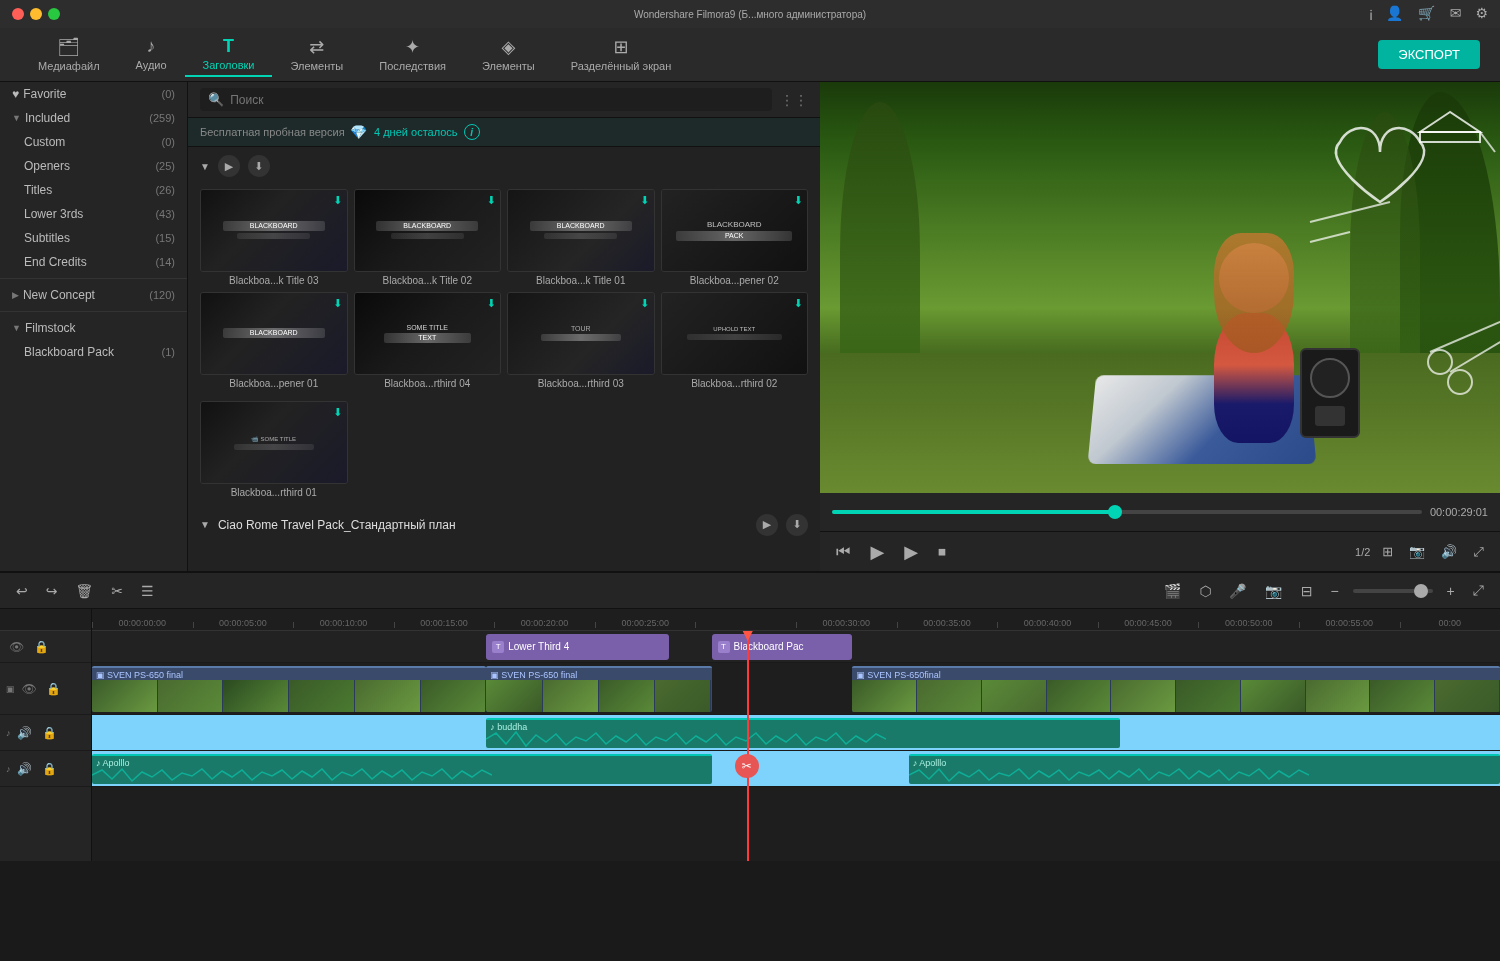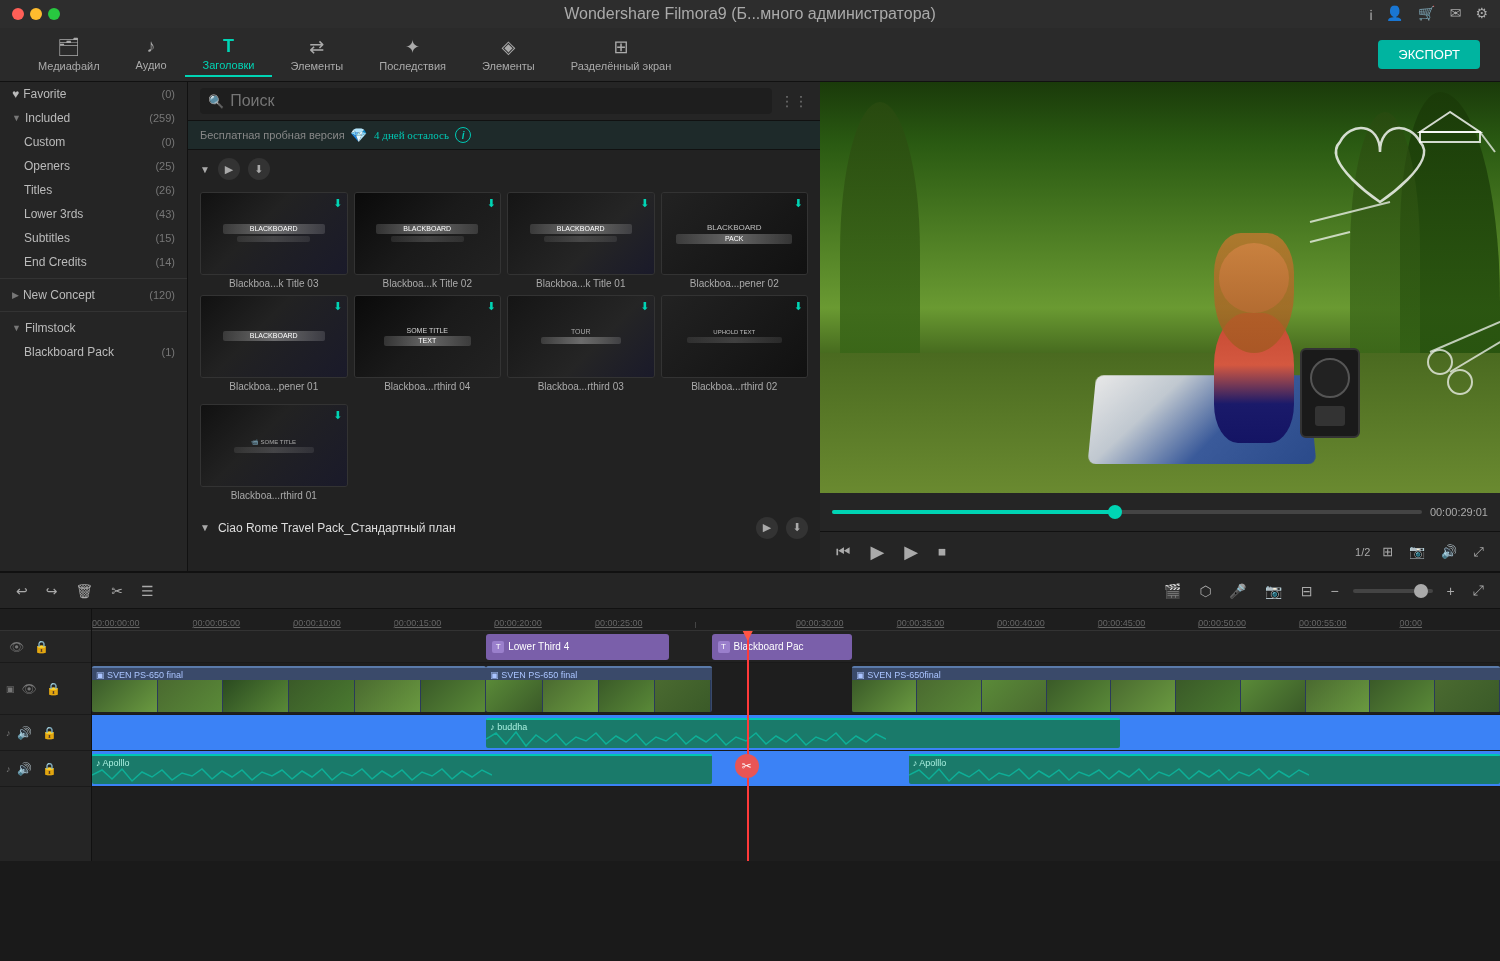--- a/index.html
+++ b/index.html
@@ -33,21 +33,21 @@
       display: inline-block;
     }
     .tb-close { background: #ff5f57; }
     .tb-min { background: #febc2e; }
     .tb-max { background: #28c840; }
     .titlebar-title {
       position: absolute;
       left: 50%;
       transform: translateX(-50%);
       color: #aaa;
-      font-size: 16px;
+      font-size: 10px;
     }
     .titlebar-icons {
       margin-left: auto;
       display: flex;
       gap: 14px;
       color: #aaa;
       font-size: 14px;
     }
 
     
@@ -139,35 +139,35 @@
       align-items: center;
       background: #1e1e1e;
       border-radius: 4px;
       padding: 4px 8px;
       gap: 6px;
     }
     .search-input {
       background: none;
       border: none;
       color: #aaa;
-      font-size: 16px;
+      font-size: 12px;
       outline: none;
       width: 100%;
     }
     .promo-bar {
       background: #1e2a2a;
       padding: 6px 12px;
       font-size: 11px;
       color: #888;
       display: flex;
       align-items: center;
       gap: 6px;
       border-bottom: 1px solid #111;
     }
-    .promo-highlight { color: #00c8b4; font-family: Liberation Serif, serif; }
+    .promo-highlight { color: #00c8b4; }
 
     .content-scroll {
       flex: 1;
       overflow-y: auto;
       padding-bottom: 8px;
     }
 
     
     .pack-header {
       display: flex;
@@ -381,24 +381,24 @@
       display: flex;
       align-items: flex-end;
       padding-bottom: 2px;
     }
     .ruler-marks {
       display: flex;
       width: 100%;
     }
     .ruler-mark {
       flex: 1;
+      text-align: center;
       font-size: 9px;
       color: #666;
       position: relative;
-      text-decoration: underline;
     }
     .ruler-mark::before {
       content: '';
       position: absolute;
       bottom: 0;
       left: 0;
       width: 1px;
       height: 6px;
       background: #444;
     }
@@ -418,21 +418,21 @@
     .timeline-track.title-track {
       height: 32px;
       background: #222;
     }
     .timeline-track.video-track {
       height: 52px;
       background: #1e1e1e;
     }
     .timeline-track.audio-track {
       height: 36px;
-      background: #3b82f6;
+      background: #7dd3fc;
     }
 
     .title-clip {
       position: absolute;
       height: 26px;
       background: #7a5faa;
       border-radius: 3px;
       display: flex;
       align-items: center;
       padding: 0 6px;

